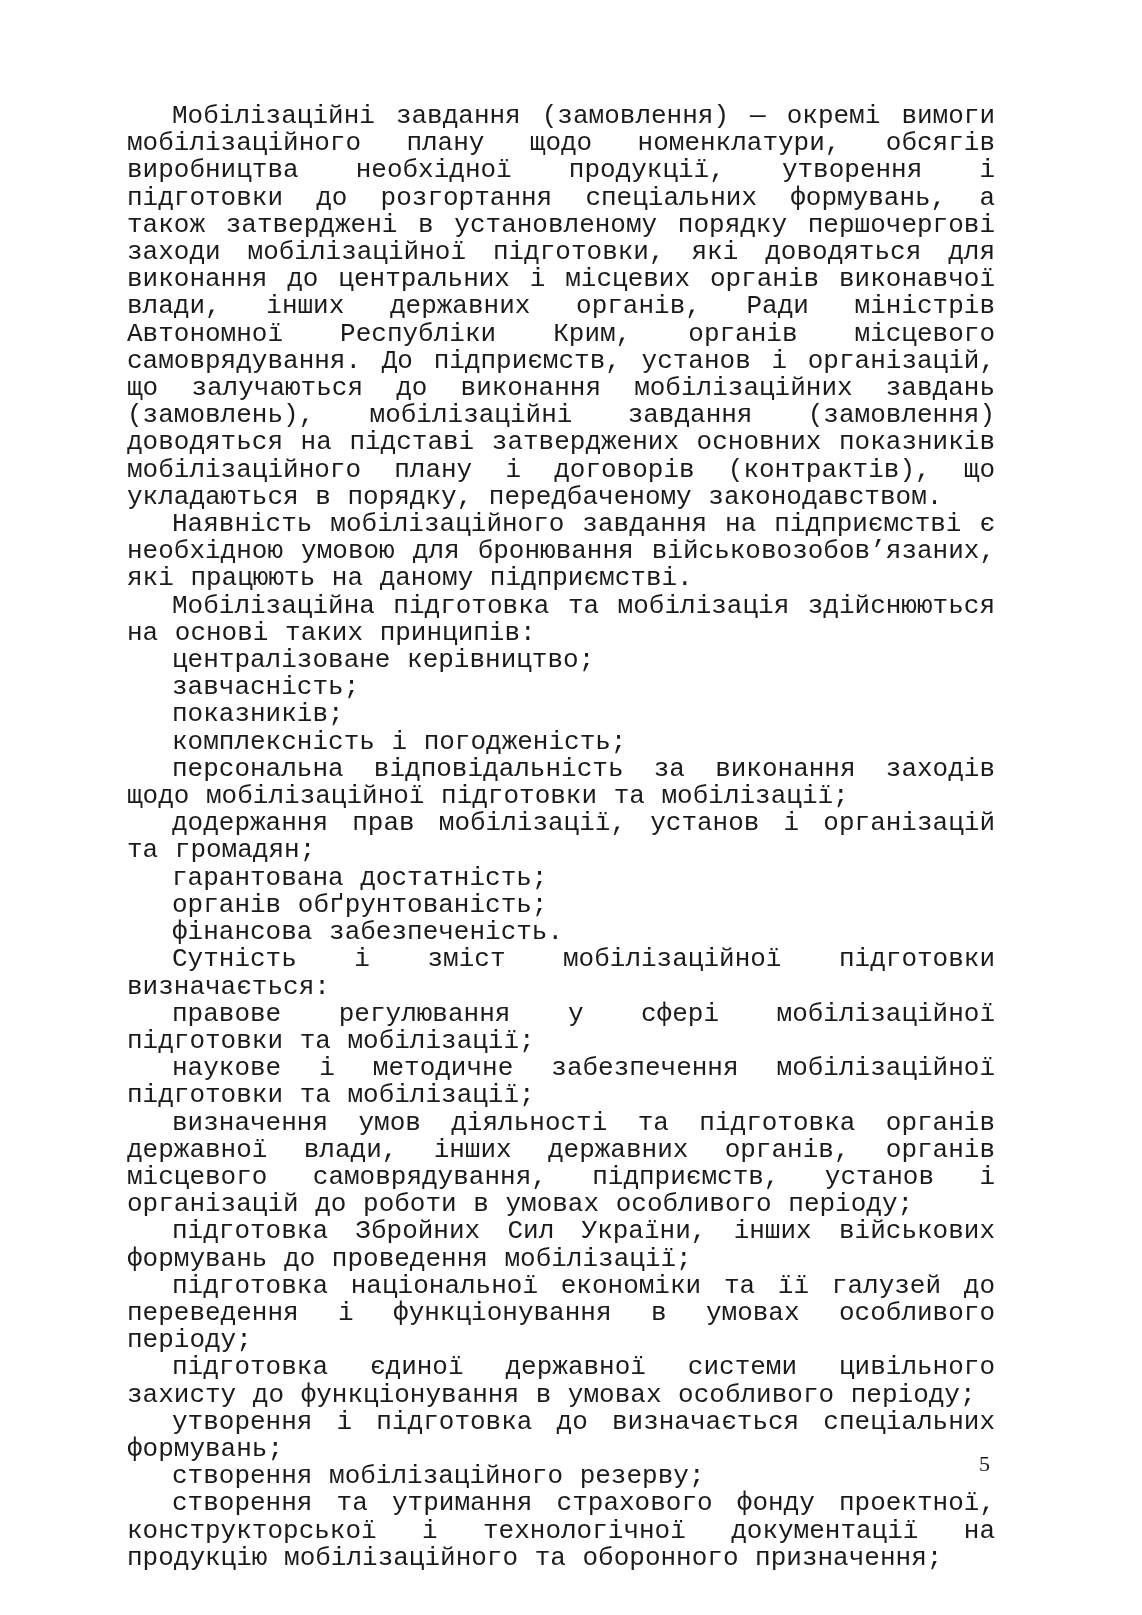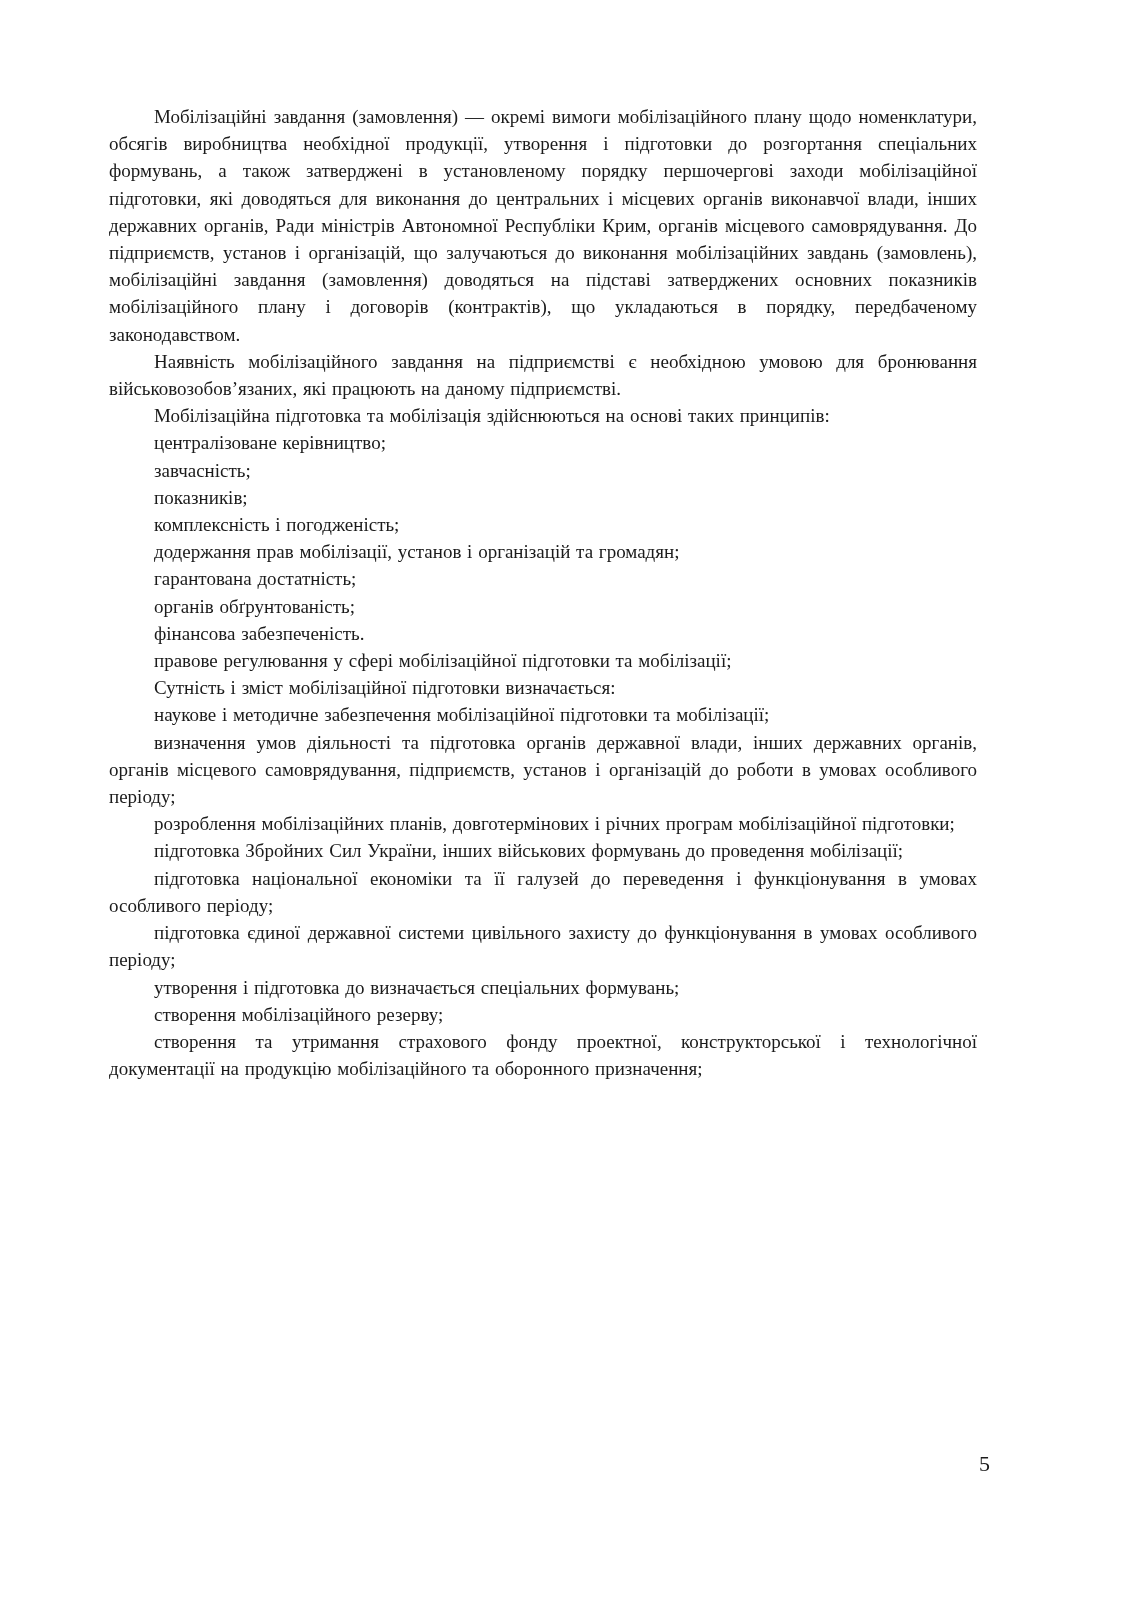--- a/index.html
+++ b/index.html
@@ -11,26 +11,27 @@
     position: relative;
     width: 1142px;
     height: 1615px;
     background: #ffffff;
     overflow: hidden;
     font-family: "Liberation Serif", "DejaVu Serif", serif;
     color: #1b1b1b;
   }
   .content {
     position: absolute;
-    left: 109px;
+    left: 127px;
     top: 103px;
     width: 868px;
-    font-size: 19px;
+    font-size: 26px;
     line-height: 27.2px;
     text-align: justify;
+    font-family: Liberation Mono, monospace;
   }
   .para {
     margin: 0;
     padding: 0;
     text-indent: 45px;
     word-spacing: 1px;
   }
   .page-number {
     position: absolute;
     right: 152px;
@@ -45,29 +46,29 @@
 
 <div class="page">
   <div class="content">
       <p class="para">Мобілізаційні завдання (замовлення) — окремі вимоги мобілізаційного плану щодо номенклатури, обсягів виробництва необхідної продукції, утворення і підготовки до розгортання спеціальних формувань, а також затверджені в установленому порядку першочергові заходи мобілізаційної підготовки, які доводяться для виконання до центральних і місцевих органів виконавчої влади, інших державних органів, Ради міністрів Автономної Республіки Крим, органів місцевого самоврядування. До підприємств, установ і організацій, що залучаються до виконання мобілізаційних завдань (замовлень), мобілізаційні завдання (замовлення) доводяться на підставі затверджених основних показників мобілізаційного плану і договорів (контрактів), що укладаються в порядку, передбаченому законодавством.</p>
       <p class="para">Наявність мобілізаційного завдання на підприємстві є необхідною умовою для бронювання військовозобов’язаних, які працюють на даному підприємстві.</p>
       <p class="para">Мобілізаційна підготовка та мобілізація здійснюються на основі таких принципів:</p>
       <p class="para">централізоване керівництво;</p>
       <p class="para">завчасність;</p>
       <p class="para">показників;</p>
       <p class="para">комплексність і погодженість;</p>
+      <p class="para">персональна відповідальність за виконання заходів щодо мобілізаційної підготовки та мобілізації;</p>
       <p class="para">додержання прав мобілізації, установ і організацій та громадян;</p>
       <p class="para">гарантована достатність;</p>
       <p class="para">органів обґрунтованість;</p>
       <p class="para">фінансова забезпеченість.</p>
+      <p class="para">Сутність і зміст мобілізаційної підготовки визначається:</p>
       <p class="para">правове регулювання у сфері мобілізаційної підготовки та мобілізації;</p>
-      <p class="para">Сутність і зміст мобілізаційної підготовки визначається:</p>
       <p class="para">наукове і методичне забезпечення мобілізаційної підготовки та мобілізації;</p>
       <p class="para">визначення умов діяльності та підготовка органів державної влади, інших державних органів, органів місцевого самоврядування, підприємств, установ і організацій до роботи в умовах особливого періоду;</p>
-      <p class="para">розроблення мобілізаційних планів, довготермінових і річних програм мобілізаційної підготовки;</p>
       <p class="para">підготовка Збройних Сил України, інших військових формувань до проведення мобілізації;</p>
       <p class="para">підготовка національної економіки та її галузей до переведення і функціонування в умовах особливого періоду;</p>
       <p class="para">підготовка єдиної державної системи цивільного захисту до функціонування в умовах особливого періоду;</p>
       <p class="para">утворення і підготовка до визначається спеціальних формувань;</p>
       <p class="para">створення мобілізаційного резерву;</p>
       <p class="para">створення та утримання страхового фонду проектної, конструкторської і технологічної документації на продукцію мобілізаційного та оборонного призначення;</p>
     </div>
   <div class="page-number">5</div>
 </div>
 

